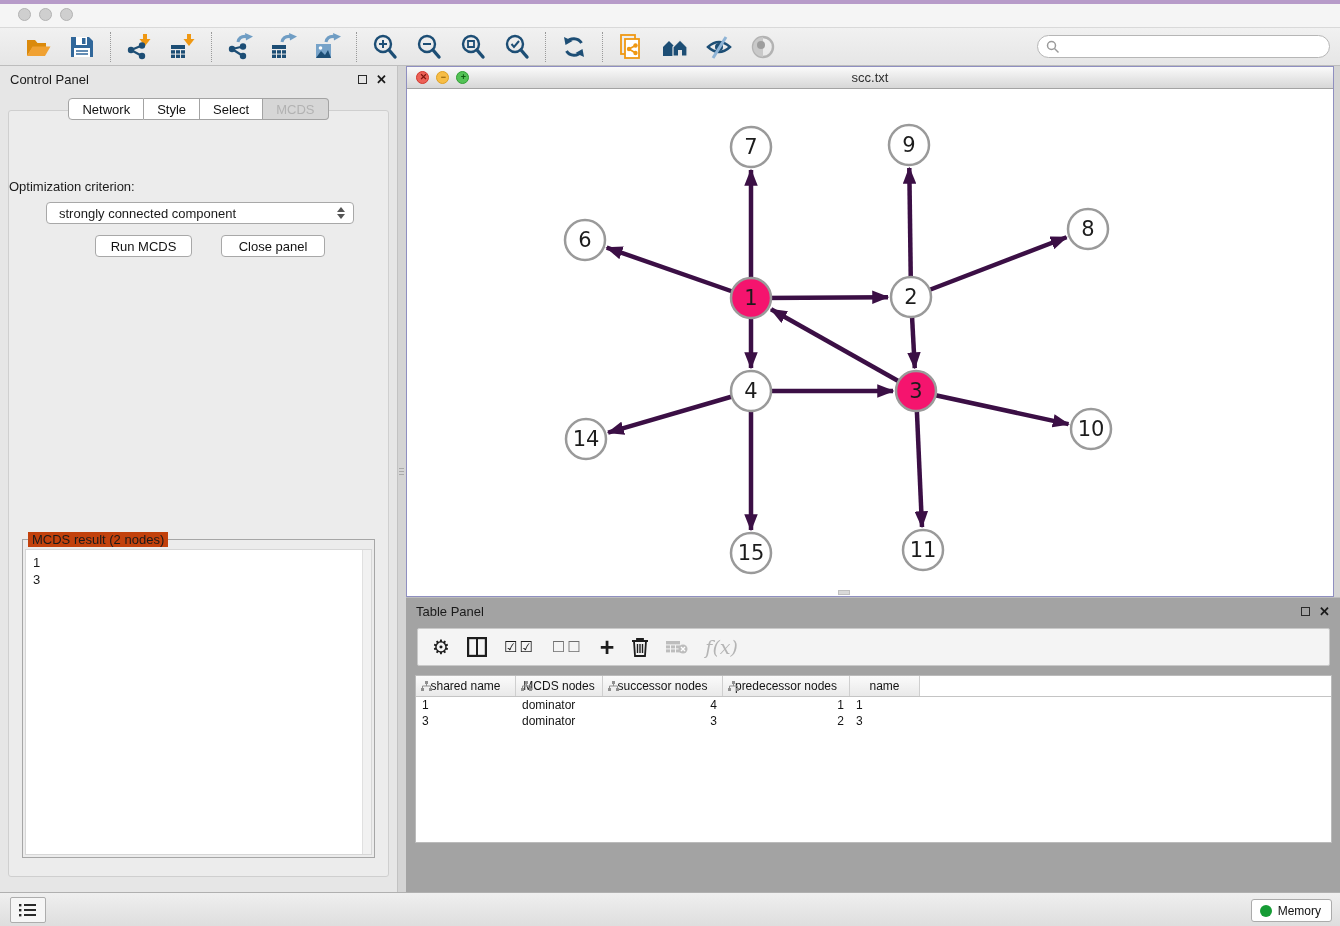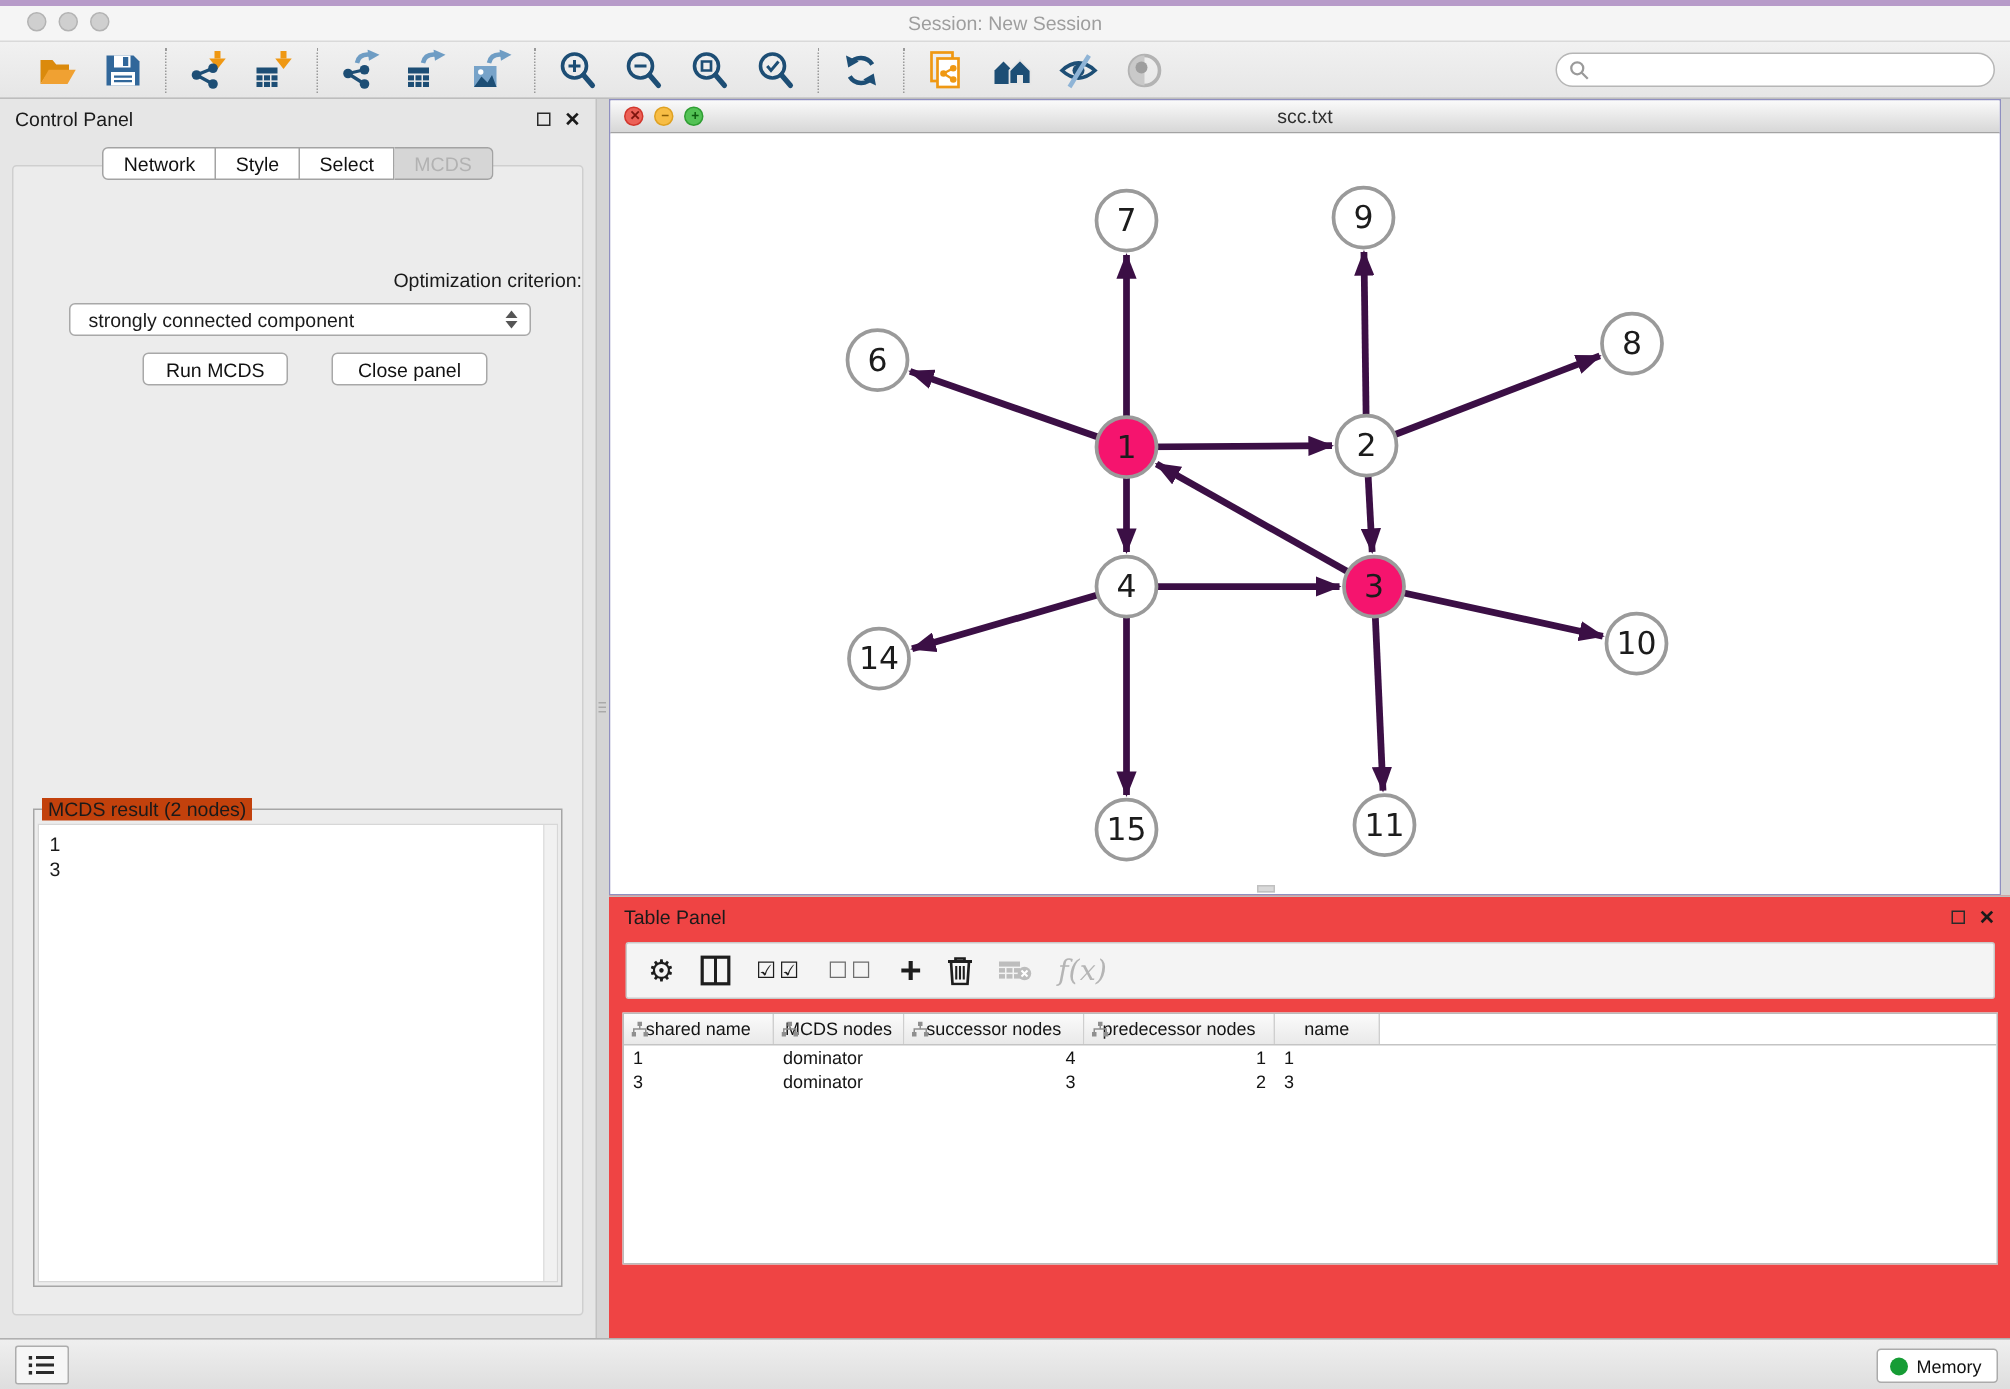--- a/index.html
+++ b/index.html
@@ -34,21 +34,21 @@
   .close-ic { font-size:13px; font-weight:bold; color:#1a1a1a; line-height:1; }
 
   .seg { display:flex; }
   .seg .seg-btn { border:1px solid #a3a3a3; border-left:none; background:#fff; height:22px; font-size:13px; color:#111; padding:0 13px; font-family:inherit; }
   .seg .seg-btn:first-child { border-left:1px solid #a3a3a3; border-radius:4px 0 0 4px; }
   .seg .seg-btn:last-child { border-radius:0 4px 4px 0; }
   .seg .seg-btn.selected { background:#d6d6d6; color:#b2b2b2; }
   #cp-tabs { position:absolute; left:0; right:0; top:32px; display:flex; justify-content:center; z-index:2; }
 
   #cp-content { position:absolute; left:8px; right:8px; top:44px; bottom:15px; background:#ececec; border:1px solid #cfcfcf; border-radius:3px; }
-  #opt-label { position:absolute; left:0; right:0; top:68px; text-align:right; }
+  #opt-label { position:absolute; left:0; right:0; top:68px; text-align:left; }
   #opt-select { position:absolute; left:37px; top:91px; width:308px; height:22px; background:#fff; border:1px solid #a8a8a8; border-radius:4px; display:flex; align-items:center; padding:0 8px 0 12px; cursor:default; }
   #opt-select .stepper { margin-left:auto; display:flex; flex-direction:column; gap:2px; }
   .tri-up   { width:0; height:0; border-left:4px solid transparent; border-right:4px solid transparent; border-bottom:5px solid #555; }
   .tri-down { width:0; height:0; border-left:4px solid transparent; border-right:4px solid transparent; border-top:5px solid #555; }
   .pbtn { position:absolute; height:22px; background:#fff; border:1px solid #a8a8a8; border-radius:4px; font-size:13px; font-family:inherit; color:#111; }
   #run-btn   { left:86px;  top:124px; width:97px; }
   #close-btn { left:212px; top:124px; width:104px; }
 
   #result-group { position:absolute; left:13px; right:13px; top:428px; bottom:18px; border:1px solid #a6a6a6; }
   #result-title { position:absolute; left:5px; top:-8px; background:#c2410c; padding:0 4px; font-size:13px; }
@@ -61,21 +61,21 @@
   #nw-titlebar { height:22px; background:linear-gradient(#fafafa,#d7d7d7); border-bottom:1px solid #a3a3a3; position:relative; }
   #nw-titlebar .lights { left:9px; top:4px; gap:7px; }
   #nw-title { position:absolute; left:0; right:0; top:3px; text-align:center; font-size:13px; color:#2e2e2e; }
   #nw-canvas { position:absolute; left:0; top:22px; width:926px; height:507px; background:#fff; }
   #nw-grip { position:absolute; left:431px; bottom:1px; width:12px; height:5px; background:#d9d9d9; border:1px solid #c0c0c0; }
 
   #splitter-grip { position:absolute; left:398px; top:458px; width:7px; height:26px; display:flex; flex-direction:column; justify-content:center; gap:2px; align-items:center; }
   #splitter-grip i { display:block; width:5px; height:1px; background:#a9a9a9; }
 
   
-  #table-panel { position:absolute; left:406px; top:597px; width:934px; height:295px; background:#ef4444; border-top:1px solid #bdbdbd; }
+  #table-panel { position:absolute; left:406px; top:597px; width:934px; height:295px; background:#a3a3a3; border-top:1px solid #bdbdbd; }
   #tp-toolbar { position:absolute; left:11px; right:10px; top:30px; height:38px; background:#f4f4f4; border:1px solid #c9c9c9; border-radius:2px; display:flex; align-items:center; gap:17px; padding:0 14px; }
   .tpi { display:flex; align-items:center; justify-content:center; height:30px; }
   .glyph { font-size:20px; color:#1d1d1d; }
   .glyph.small { font-size:15px; letter-spacing:2px; }
   .glyph.plus { font-size:25px; font-weight:bold; line-height:20px; }
   .fx { font-family:"DejaVu Serif", serif; font-style:italic; font-size:19px; color:#b5b5b5; }
 
   #tbl { position:absolute; left:9px; top:77px; width:917px; height:168px; background:#fff; border:1px solid #bbb; overflow:hidden; }
   #tbl-header { display:flex; height:21px; border-bottom:1px solid #c4c4c4; }
   .hcell { background:linear-gradient(#fbfbfb,#e9e9e9); border-right:1px solid #cfcfcf; display:flex; align-items:center; justify-content:center; gap:5px; font-size:12px; color:#141414; position:relative; }
@@ -95,21 +95,20 @@
 </head>
 <body>
 
 <div id="titlebar">
   <div class="accent"></div>
   <div class="lights">
     <div class="light"></div>
     <div class="light"></div>
     <div class="light"></div>
   </div>
-  <div id="app-title">Session: New Session</div>
 </div>
 
 <div id="toolbar">
   <div class="grp">
     <div class="tbi">
       <svg width="28" height="28" viewBox="0 0 28 28">
           <path d="M3 23 V7 h8 l2.5 3 H22 v4 H9 Z" fill="#db8a0c"></path>
           <path d="M3 23 l5.5-9.5 H26.5 L21 23 Z" fill="#f0a132"></path>
         </svg>
     </div>

